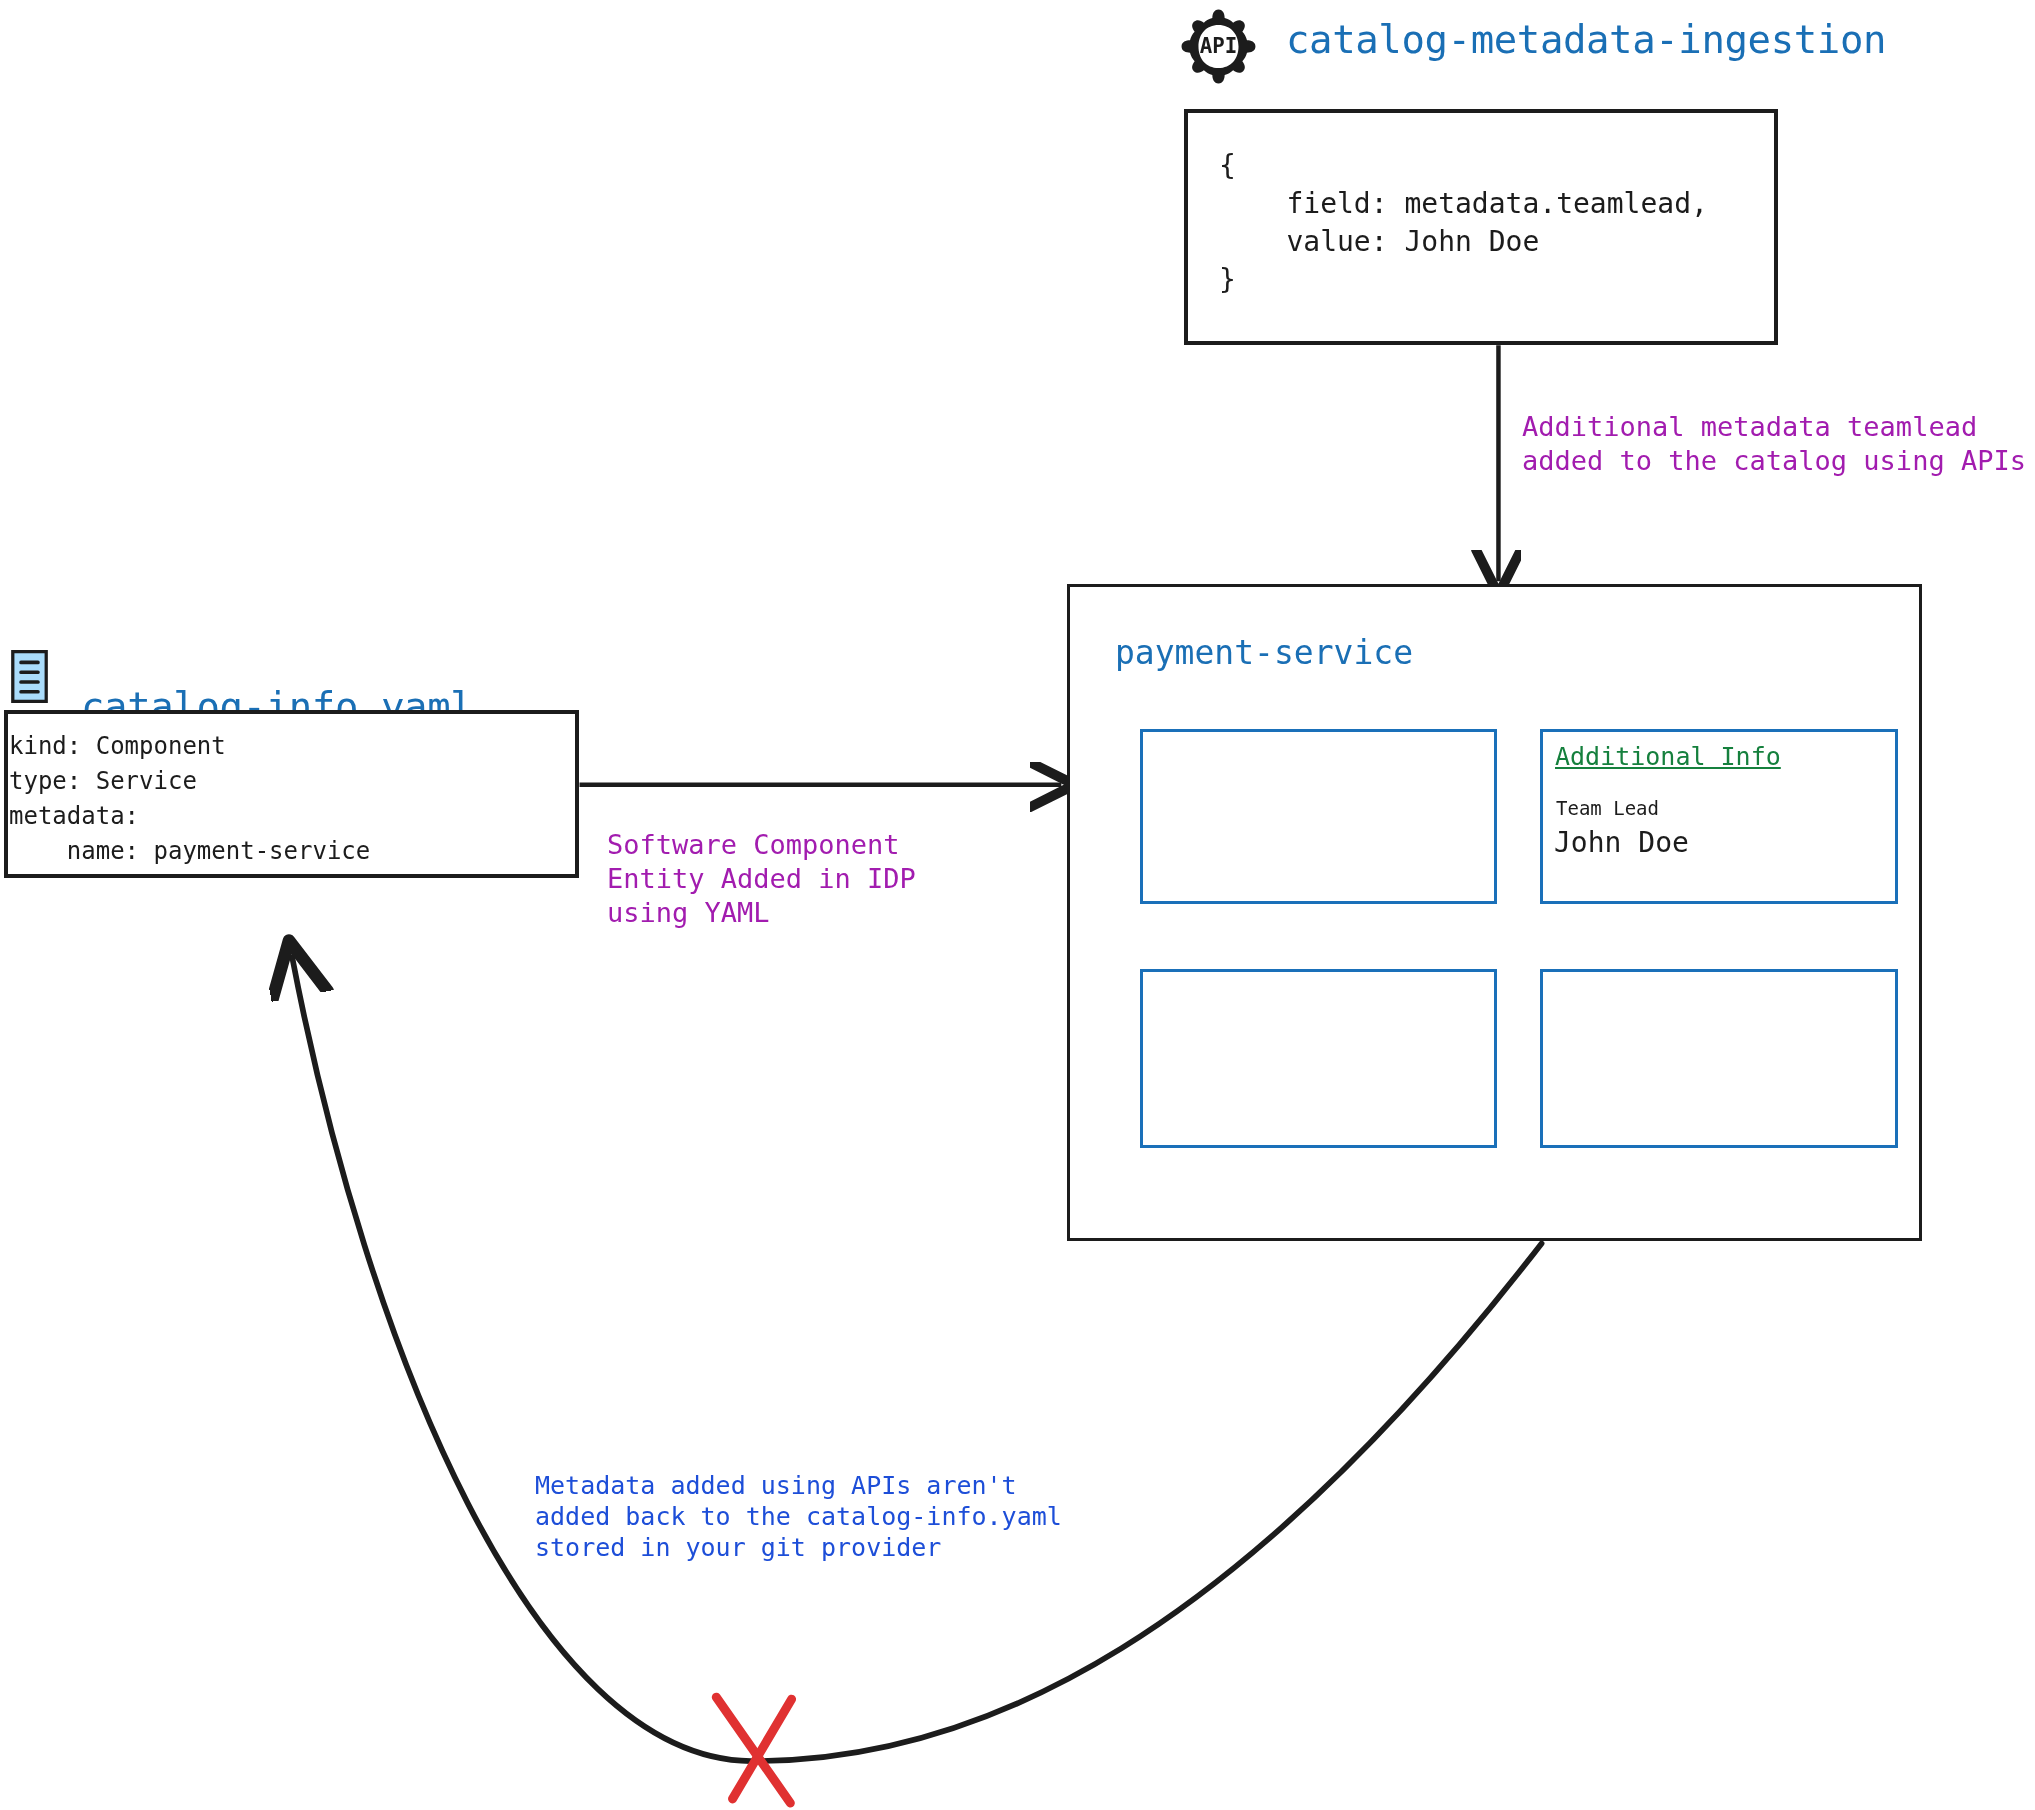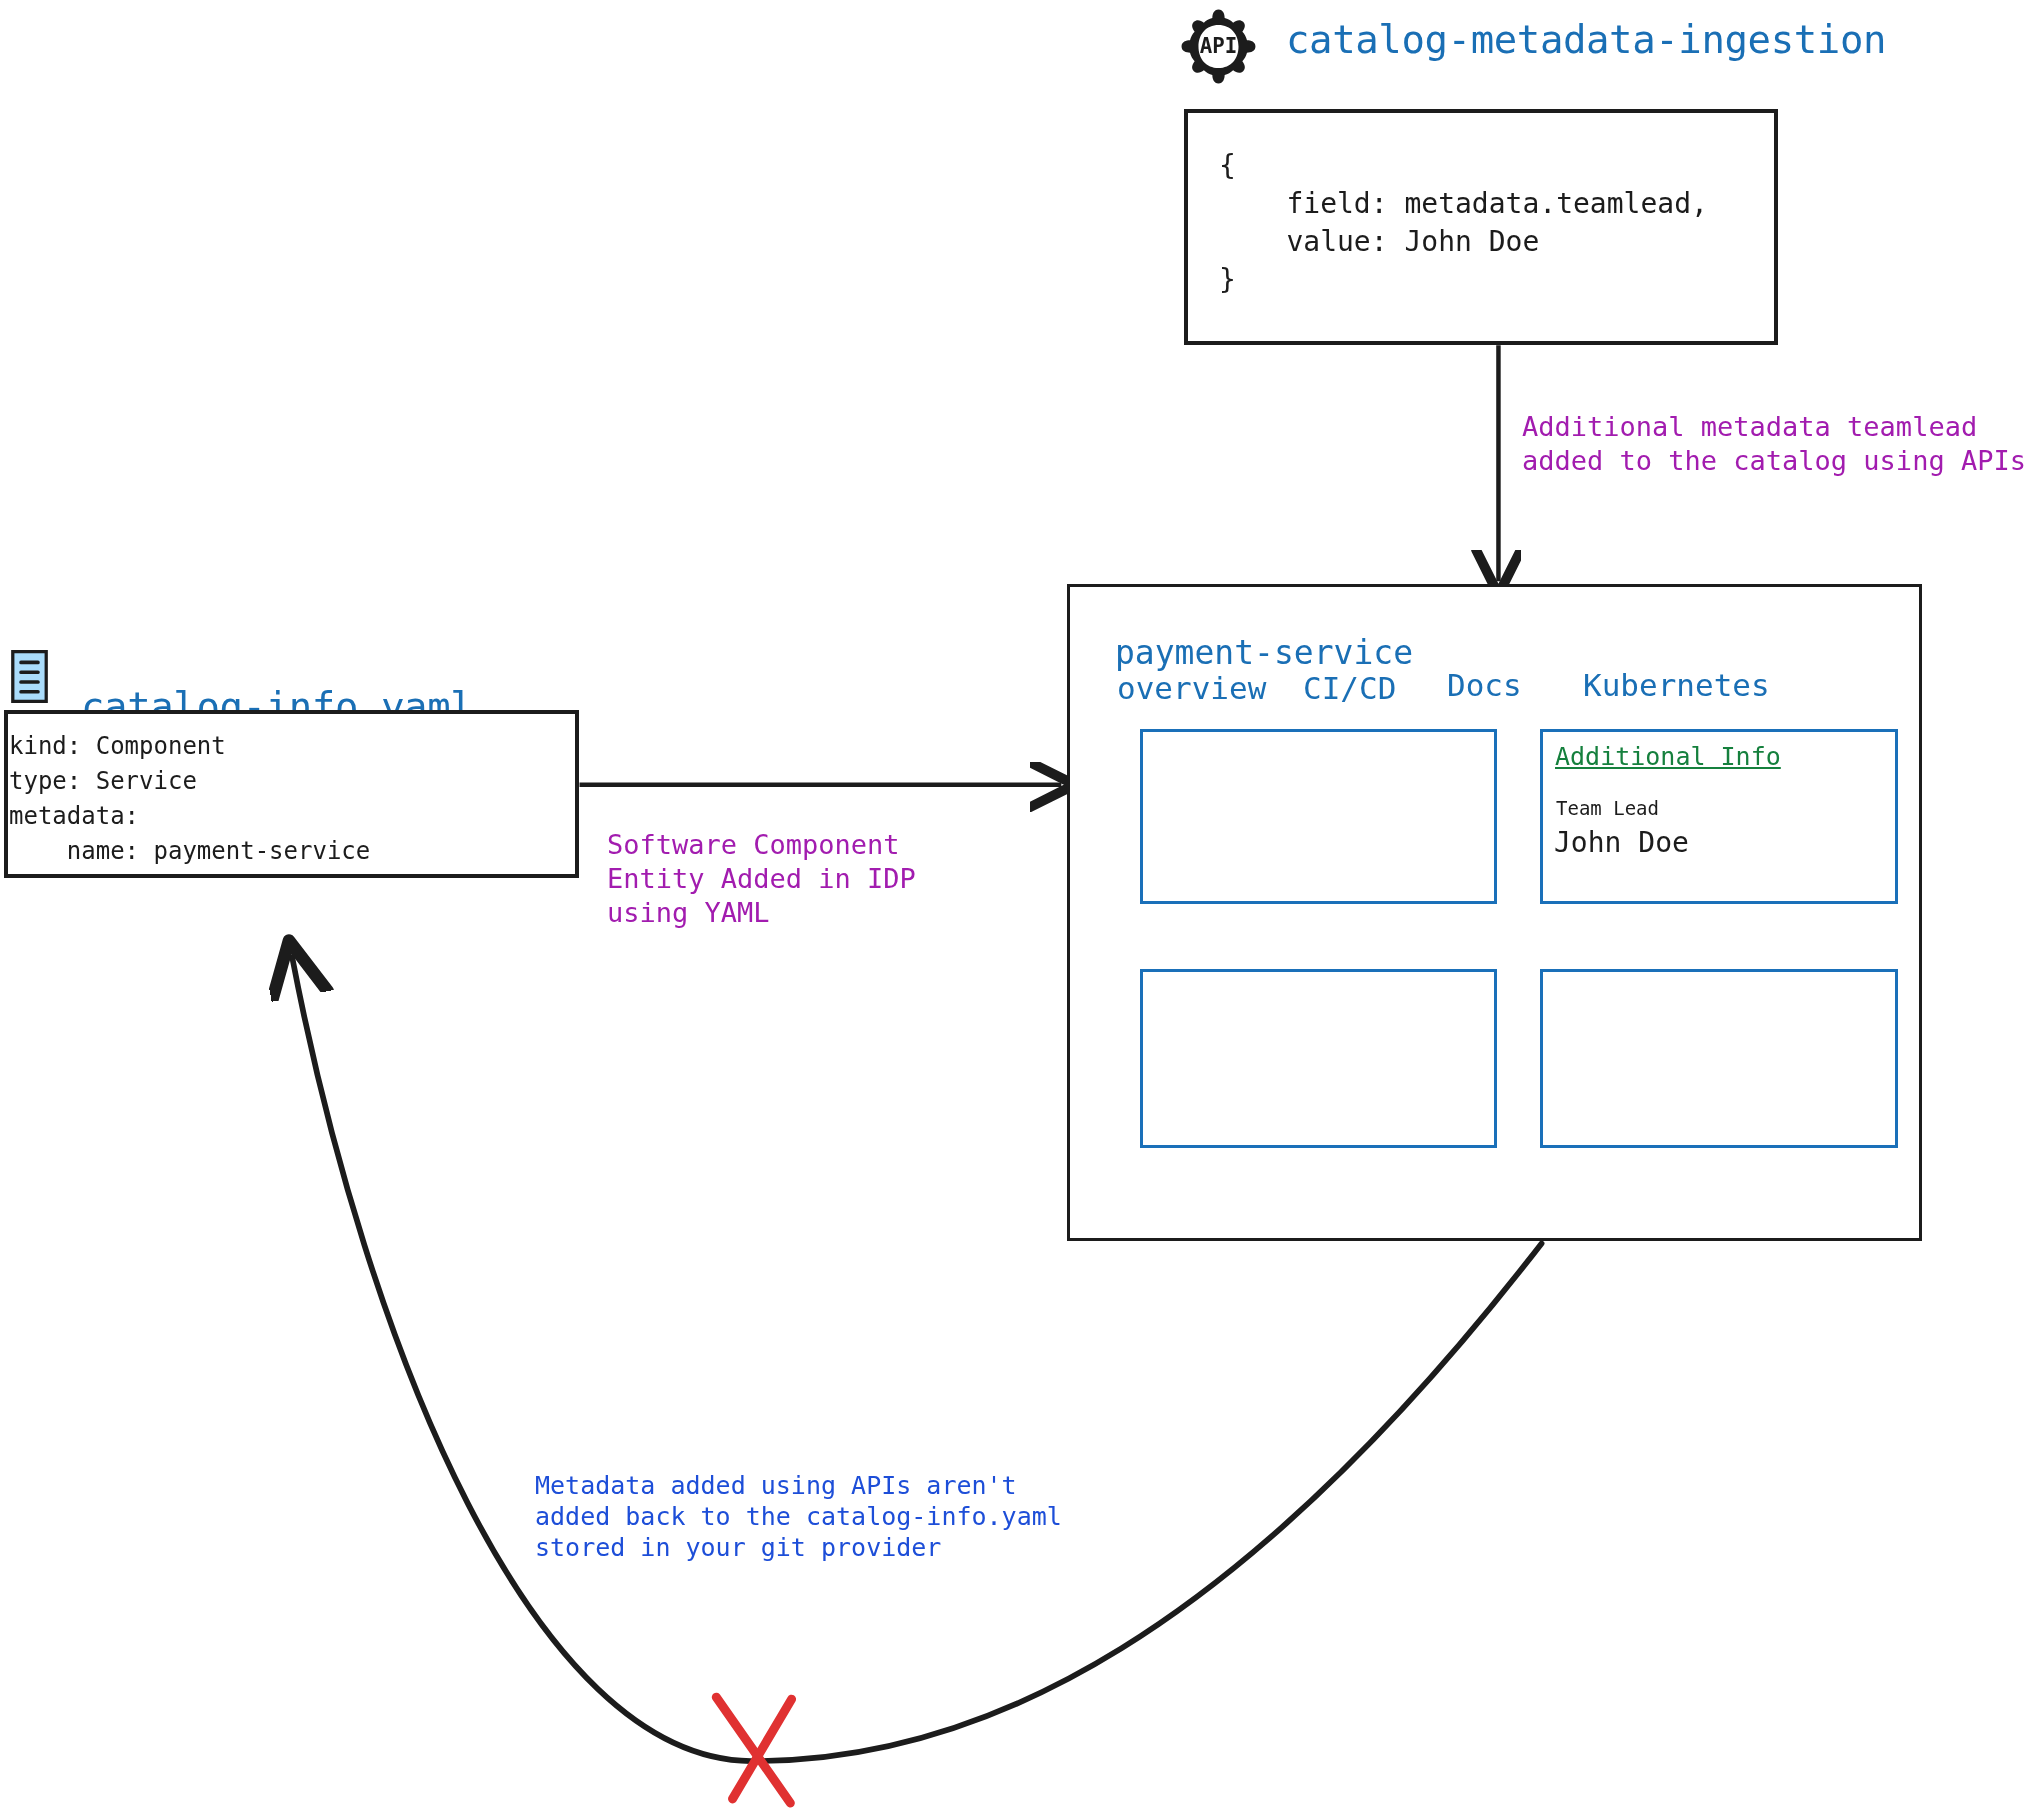--- a/index.html
+++ b/index.html
@@ -277,26 +277,20 @@
     name: payment-service</div>
 
   <div class="abs edge-label label-yaml-arrow">Software Component
 Entity Added in IDP
 using YAML</div>
 
   <div class="abs idp-panel"></div>
 
   <div class="abs blue-title panel-title">payment-service</div>
 
-  <div class="abs tabs-row">
-    <div class="tab tab-0">overview</div>
-    <div class="tab tab-1">CI/CD</div>
-    <div class="tab tab-2">Docs</div>
-    <div class="tab tab-3">Kubernetes</div>
-  </div>
 
   <div class="abs blue-card card-tl"></div>
   <div class="abs blue-card card-tr"></div>
   <div class="abs blue-card card-bl"></div>
   <div class="abs blue-card card-br"></div>
 
   <div class="abs card-heading">Additional Info</div>
   <div class="abs card-sublabel">Team Lead</div>
   <div class="abs card-value">John Doe</div>
 

